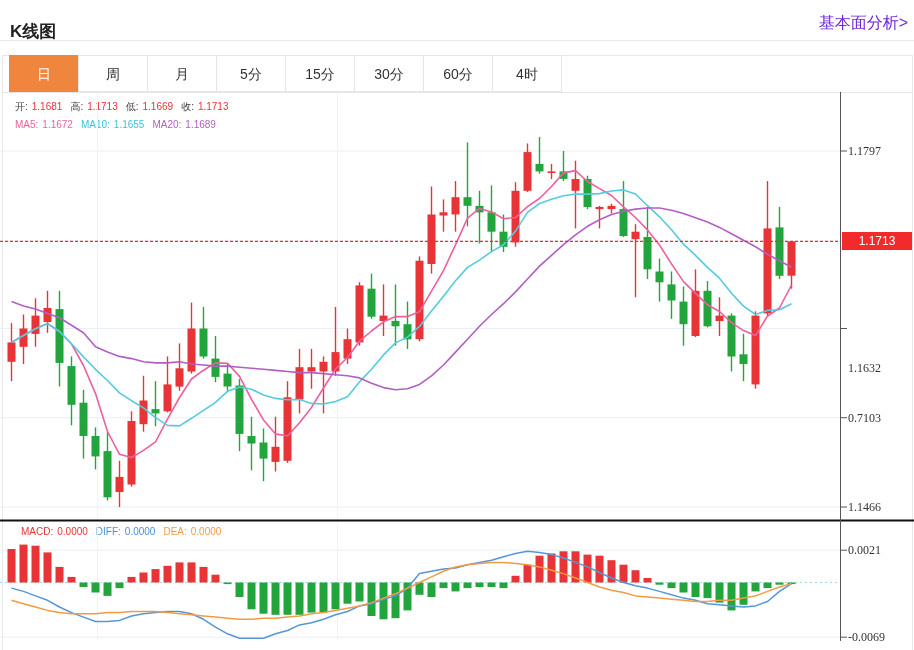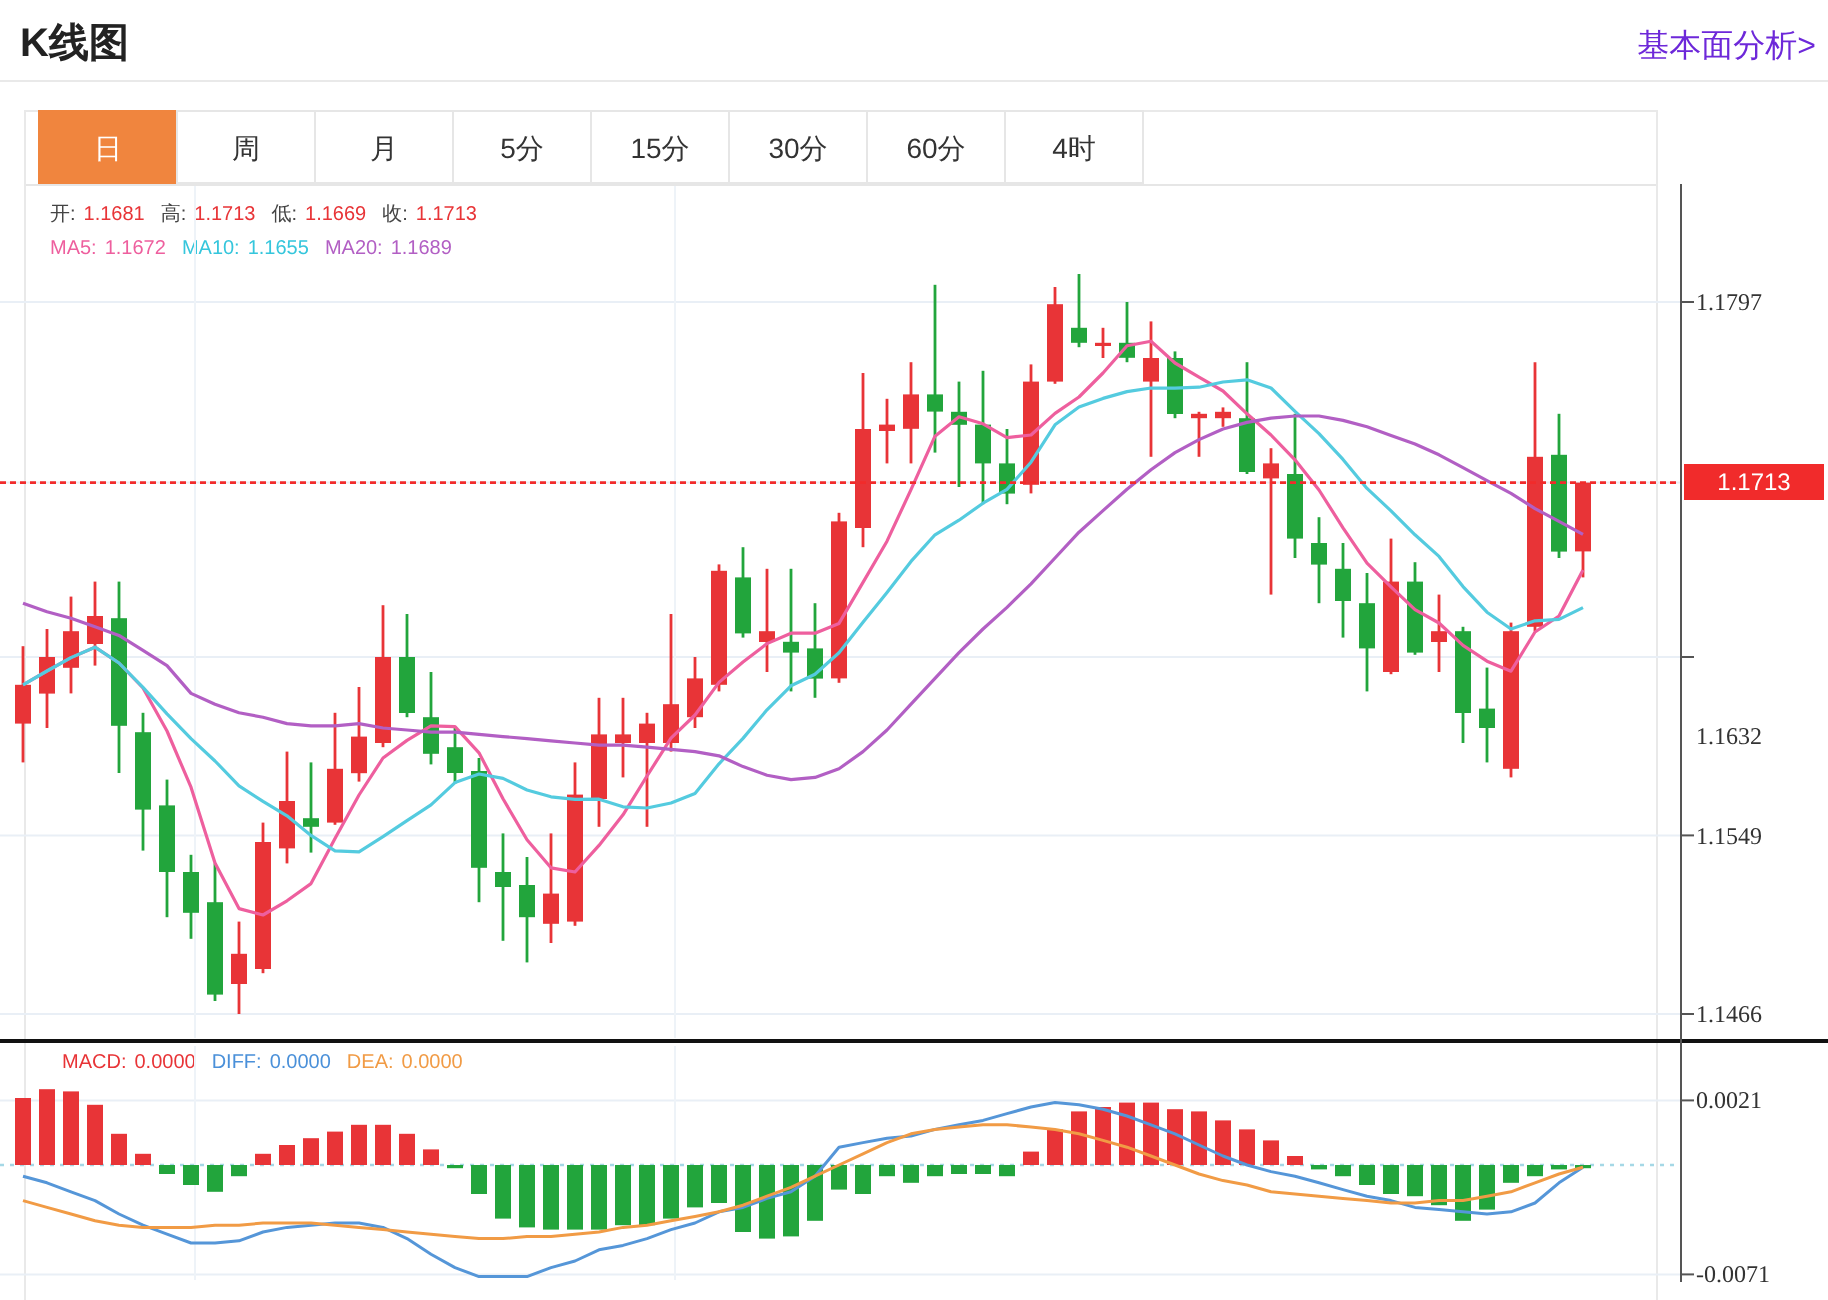--- a/index.html
+++ b/index.html
@@ -1,21 +1,21 @@
 <!DOCTYPE html>
 <html><head>
 <meta charset="utf-8">
 <style>
   html,body{margin:0;padding:0;background:#fff;}
   body{position:relative;width:914px;height:650px;overflow:hidden;
        font-family:"Liberation Sans","DejaVu Sans",sans-serif;color:#333;}
-  .hdr-title{position:absolute;left:10px;top:8px;font-size:20px;font-weight:bold;color:#222;}
+  .hdr-title{position:absolute;left:10px;top:20px;font-size:17px;font-weight:bold;color:#222;}
   .hdr-link{position:absolute;right:6px;top:13px;font-size:16px;color:#6d28d9;text-decoration:none;cursor:pointer;text-align:center;}
   .hdr-divider{position:absolute;left:0;top:40px;width:914px;height:1px;background:#e9e9e9;}
-  .panel{position:absolute;left:12px;top:55px;width:817px;height:595px;box-sizing:border-box;
+  .panel{position:absolute;left:2px;top:55px;width:911px;height:595px;box-sizing:border-box;
          border:1px solid #e9e9e9;border-bottom:0;background:transparent;}
   .tabs{position:absolute;left:0;top:-1px;right:0;height:38px;border-bottom:1px solid #e6e6e6;
         padding-left:7px;box-sizing:border-box;white-space:nowrap;}
   .tab{display:inline-block;width:70px;height:37px;line-height:37px;text-align:center;font-size:14px;
        color:#333;background:#fff;border:1px solid #e6e6e6;box-sizing:border-box;margin-left:-1px;
        vertical-align:top;cursor:pointer;}
   .tab.active{background:#f0853e;border-color:#f0853e;color:#fff;}
   .legend-row{position:absolute;font-size:10px;white-space:nowrap;}
   .legend-row span{margin-right:4px;}
   .legend-item{margin-right:14px;display:inline-block;}
@@ -267,17 +267,17 @@
         <line x1="840" y1="417.7" x2="847" y2="417.7" stroke="#555" stroke-width="1"></line>
         <line x1="840" y1="507.0" x2="847" y2="507.0" stroke="#555" stroke-width="1"></line>
         <line x1="840" y1="550.2" x2="847" y2="550.2" stroke="#555" stroke-width="1"></line>
         <line x1="840" y1="637.2" x2="847" y2="637.2" stroke="#555" stroke-width="1"></line>
       </g>
     </svg></div>
 <div id="labels-layer">
     <div class="tick-label" style="top: 143px;">1.1797</div>
     <div class="price-tag" style="top: 232.345px; background: rgb(241, 43, 43);">1.1713</div>
     <div class="tick-label" style="top: 320.462px; margin-top: 40px;">1.1632</div>
-    <div class="tick-label" style="top: 409.731px;">1.1549</div>
+    <div class="tick-label" style="top: 409.731px;">0.7103</div>
     <div class="tick-label" style="top: 499px;">1.1466</div>
     <div class="tick-label" style="top: 542.153px;">0.0021</div>
-    <div class="tick-label" style="top: 629.155px;">-0.0071</div>
+    <div class="tick-label" style="top: 629.155px;">-0.0069</div>
   </div>
 
 </body></html>

